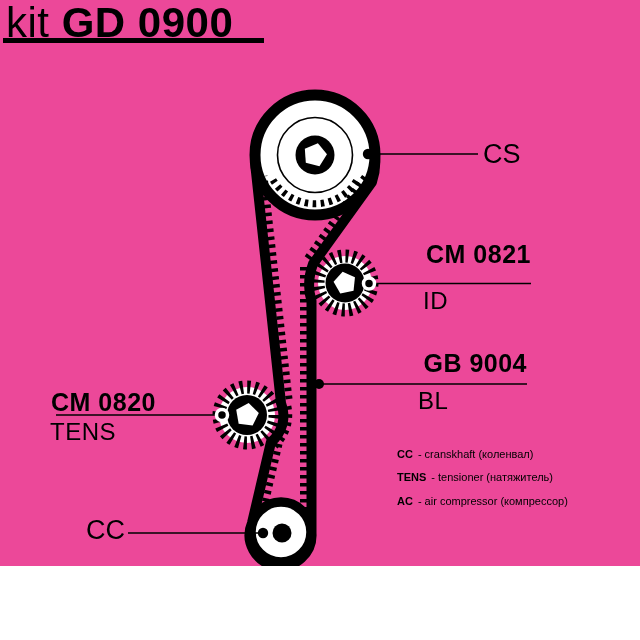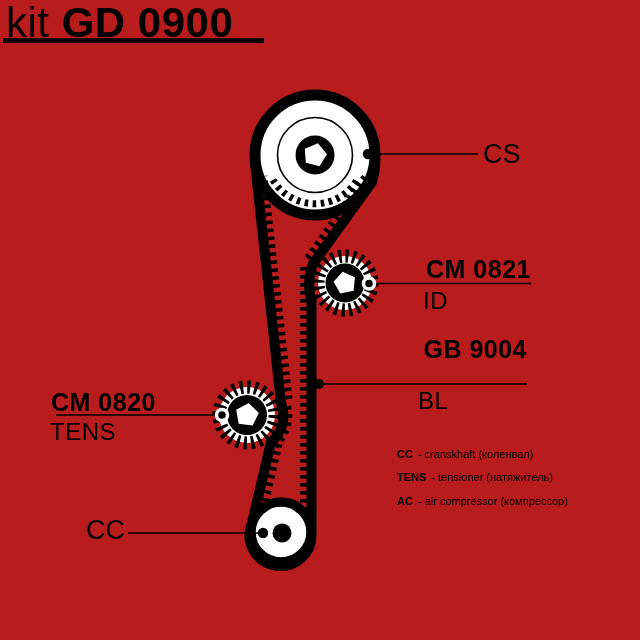--- a/index.html
+++ b/index.html
@@ -1,19 +1,19 @@
 <!DOCTYPE html>
 <html><head>
 <meta charset="utf-8">
 <style>
   html,body{margin:0;padding:0;}
   .page{
     position:relative;
-    width:640px;height:640px;
-    background:#b91c1c;
+    width:640px;height:566px;
+    background:#ec4899;
     font-family:"Liberation Sans","DejaVu Sans",sans-serif;
     color:#000;
     overflow:hidden;
   }
   .abs{position:absolute;}
   
   .title{
     left:6px;top:0px;
     font-size:42px;line-height:46px;
     letter-spacing:0.5px;
@@ -23,23 +23,23 @@
   .title .t-bold{font-weight:700;}
   .title-underline{
     left:3px;top:38px;width:261px;height:4.5px;background:#000;
   }
   
   .lbl{white-space:nowrap;line-height:1;}
   .lbl-big{font-size:27px;font-weight:400;}
   .lbl-part{font-size:25px;font-weight:700;letter-spacing:0.5px;}
   .lbl-abbr{font-size:24px;font-weight:400;letter-spacing:0.5px;}
   .cs-label{left:483px;top:141px;}
-  .cm0821-label{right:109px;top:257px;margin-left:8px;}
+  .cm0821-label{right:109px;top:242px;margin-left:8px;}
   .id-label{left:423px;top:289px;}
-  .gb9004-label{right:113px;top:337px;}
+  .gb9004-label{right:113px;top:351px;}
   .bl-label{left:418px;top:389px;}
   .cm0820-label{left:51px;top:390px;}
   .tens-label{left:50px;top:420px;}
   .cc-label{left:86px;top:517px;}
   
   .legend{
     left:397px;top:443px;
     font-size:11px;line-height:23.4px;
     white-space:nowrap;
   }

